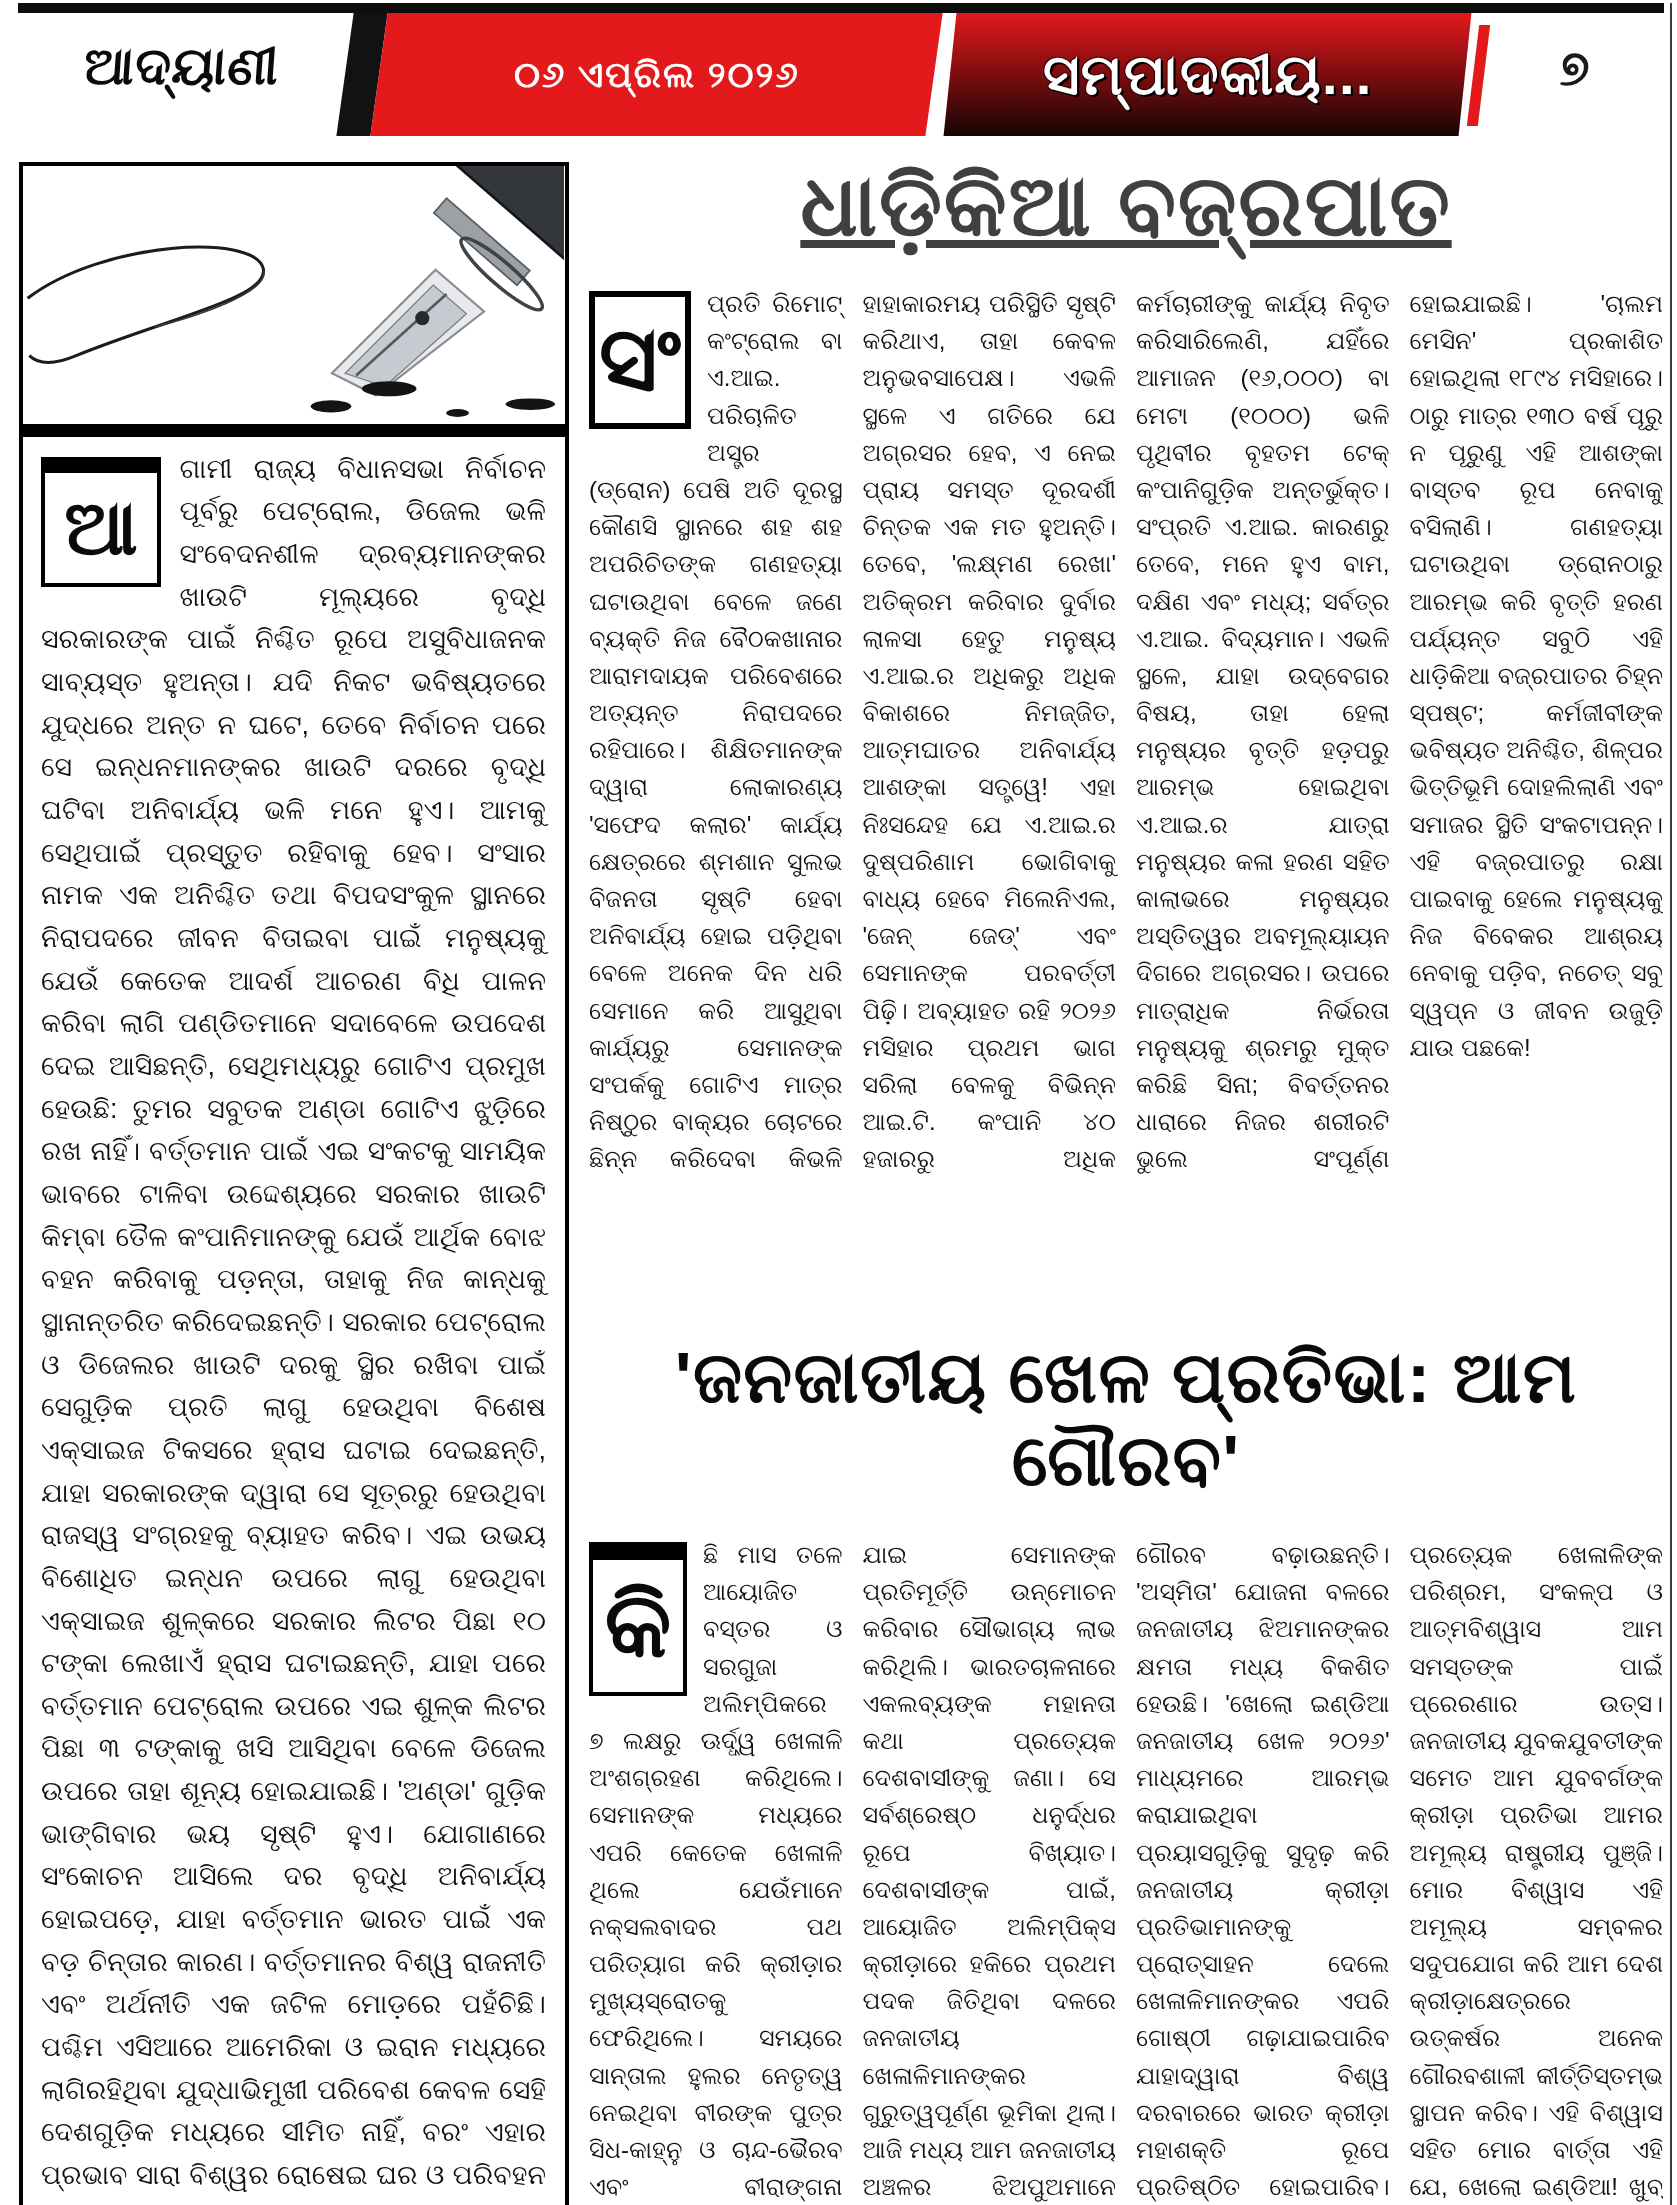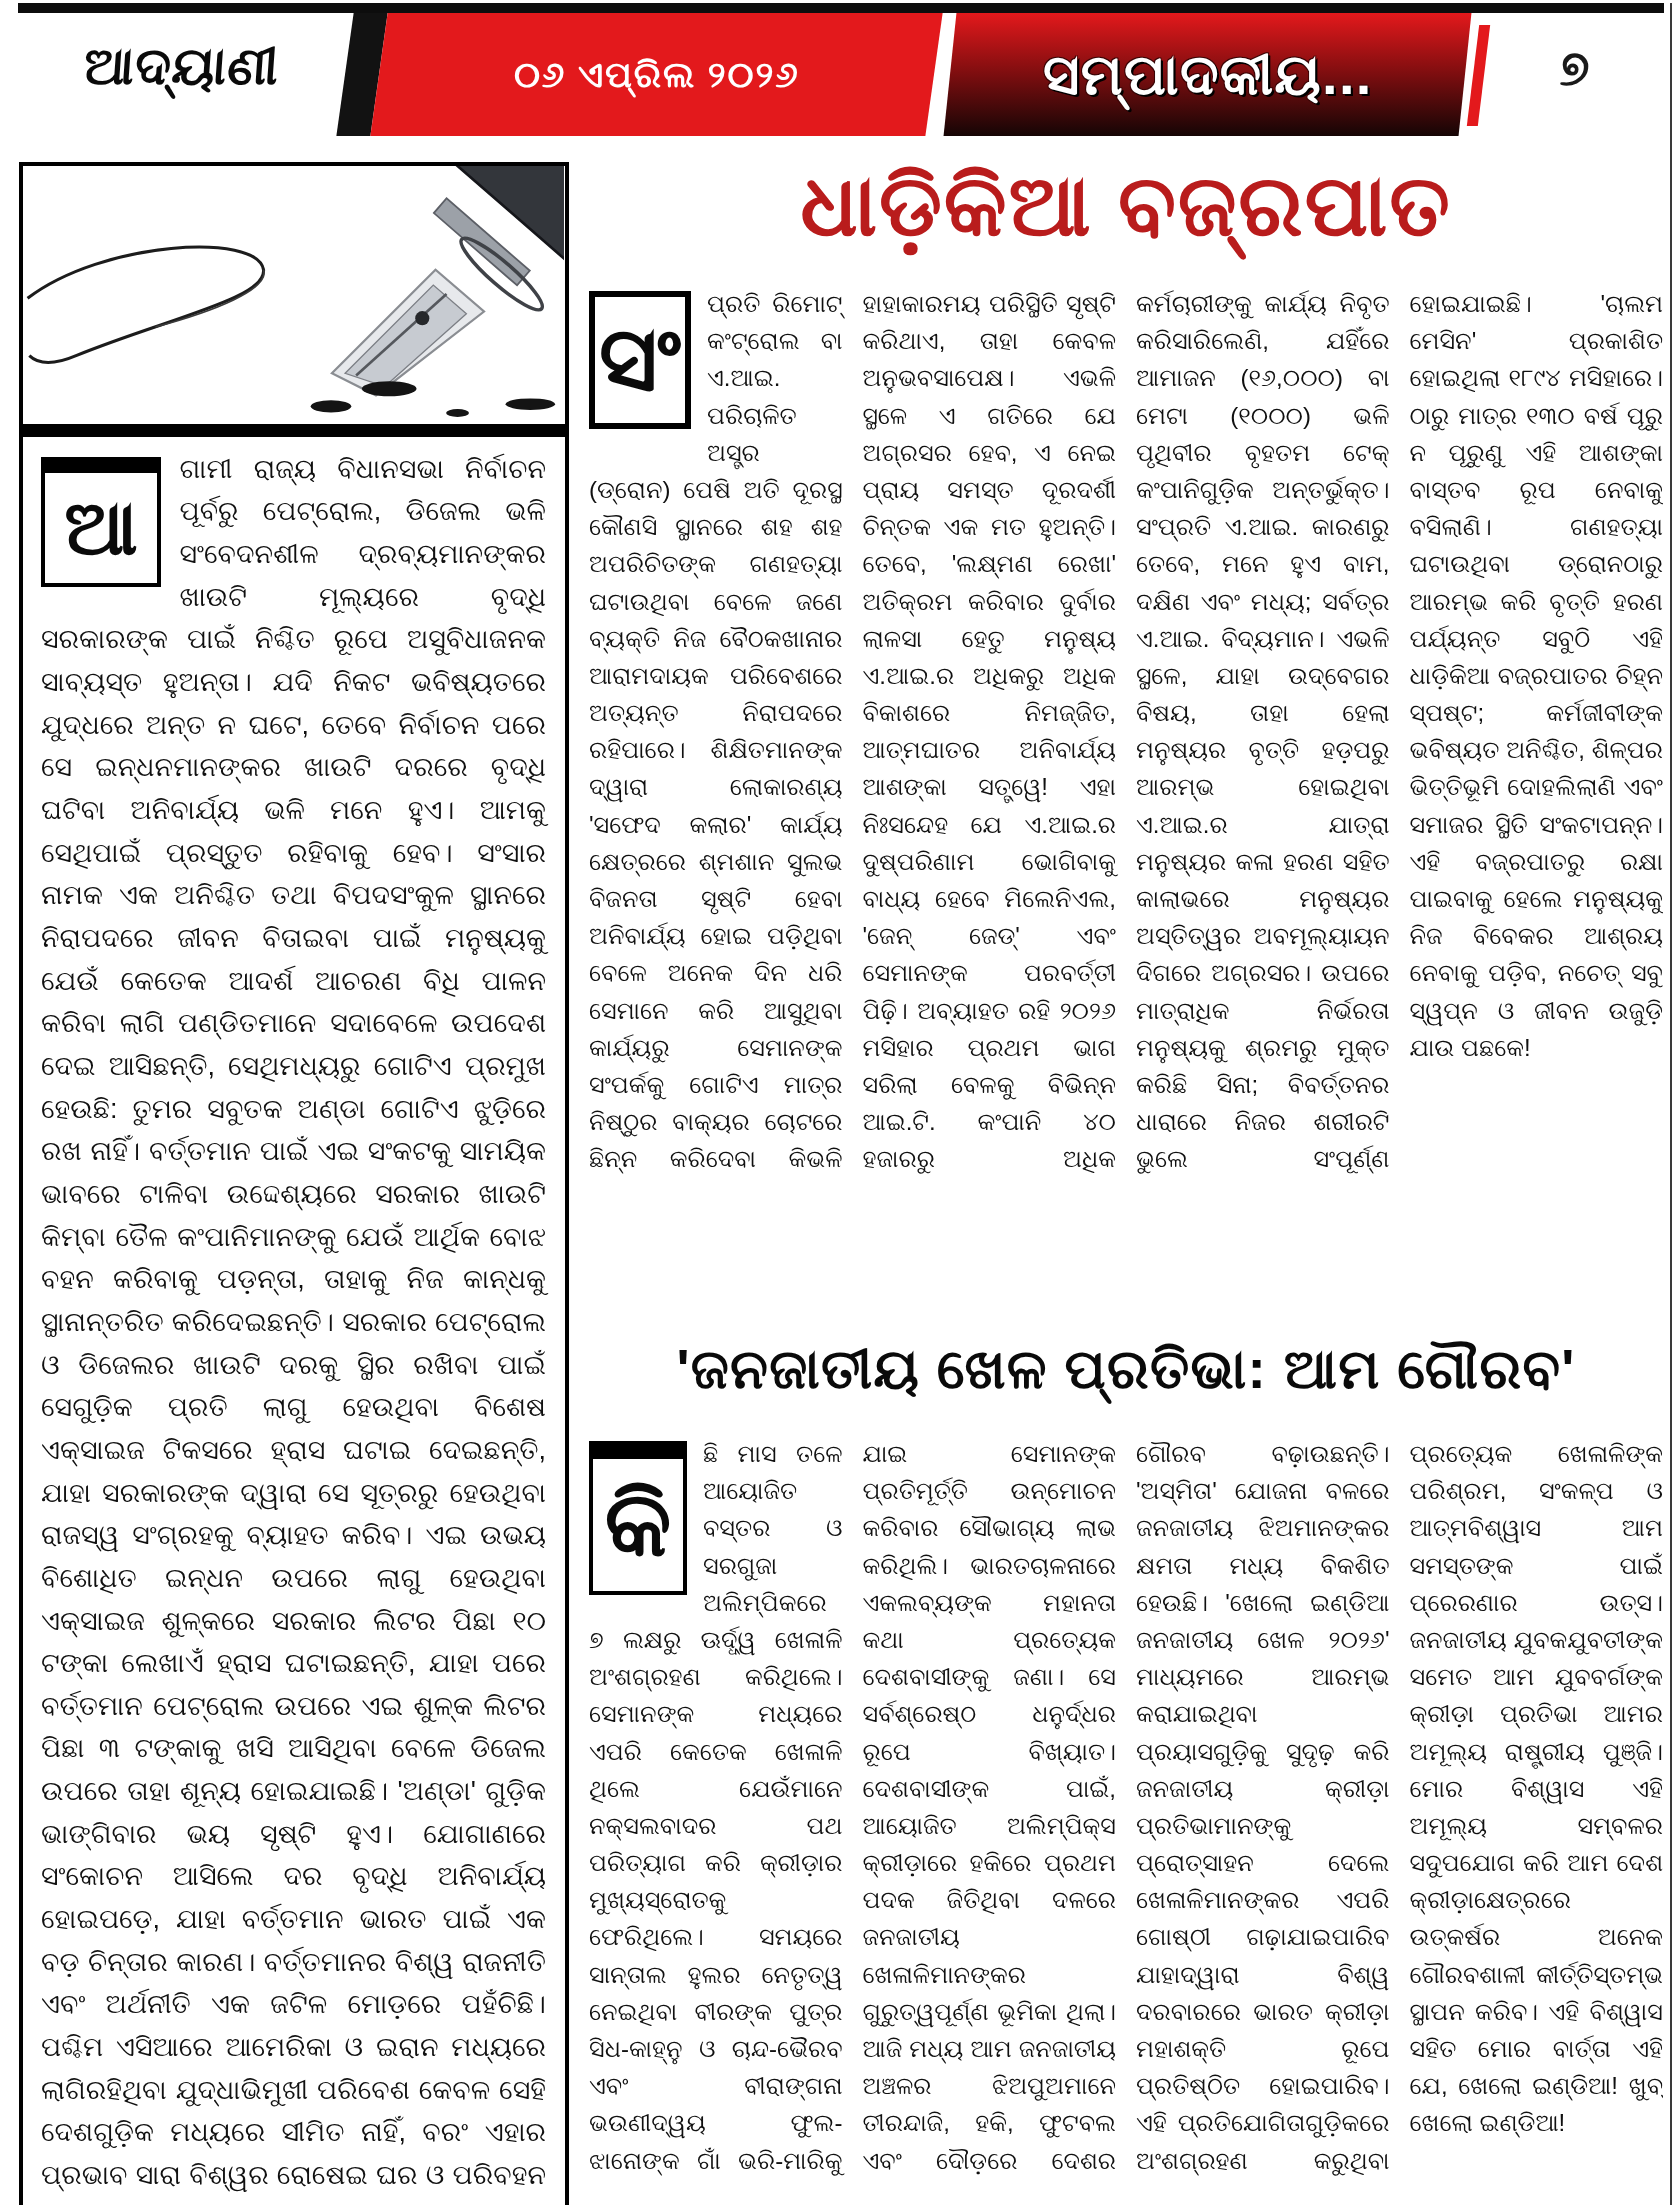--- a/index.html
+++ b/index.html
@@ -61,34 +61,34 @@
     background:#fff;font-weight:bold;color:#0a0a0a;
   }
   .dc-left{
     width:112px;height:110px;border:4.4px solid #000;border-top-width:16px;
     margin:8.8px 18.5px 5.3px 0;font-size:76px;
   }
   
   .right-region{position:absolute;left:589px;top:157px;width:1074px;}
   .ed-headline{
     text-align:center;font-size:85px;font-weight:bold;letter-spacing:1.8px;
-    margin:0 0 28px;color:#b91c1c;
+    margin:0 0 28px;color:#404040;text-decoration:underline;
   }
   .colsbody{
     column-count:4;column-gap:20px;
     font-size:24px;line-height:1.55;text-align:justify;color:#101010;
     overflow:hidden;column-fill:balance;
   }
   .ed-body{height:1019px;}
   .dc-ed{
     width:90px;height:126px;border:6.2px solid #000;
     margin:6.2px 16px 5.3px 0;font-size:90px;
   }
   .quote-headline{
-    text-align:center;font-size:55px;font-weight:bold;letter-spacing:1.3px;
+    text-align:center;font-size:71px;font-weight:bold;letter-spacing:1.3px;
     margin:33px 0 33px;color:#0a0a0a;
   }
   .sp-body{height:1308px;}
   .dc-sp{
     width:90px;height:132px;border:4.4px solid #000;border-top-width:18.5px;
     margin:6.2px 16px 5.3px 0;font-size:90px;
   }
 </style>
 </head>
 <body>

